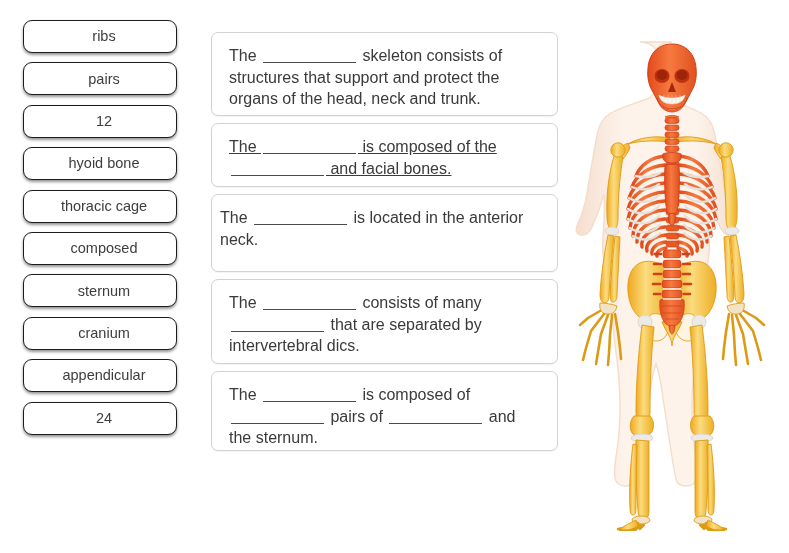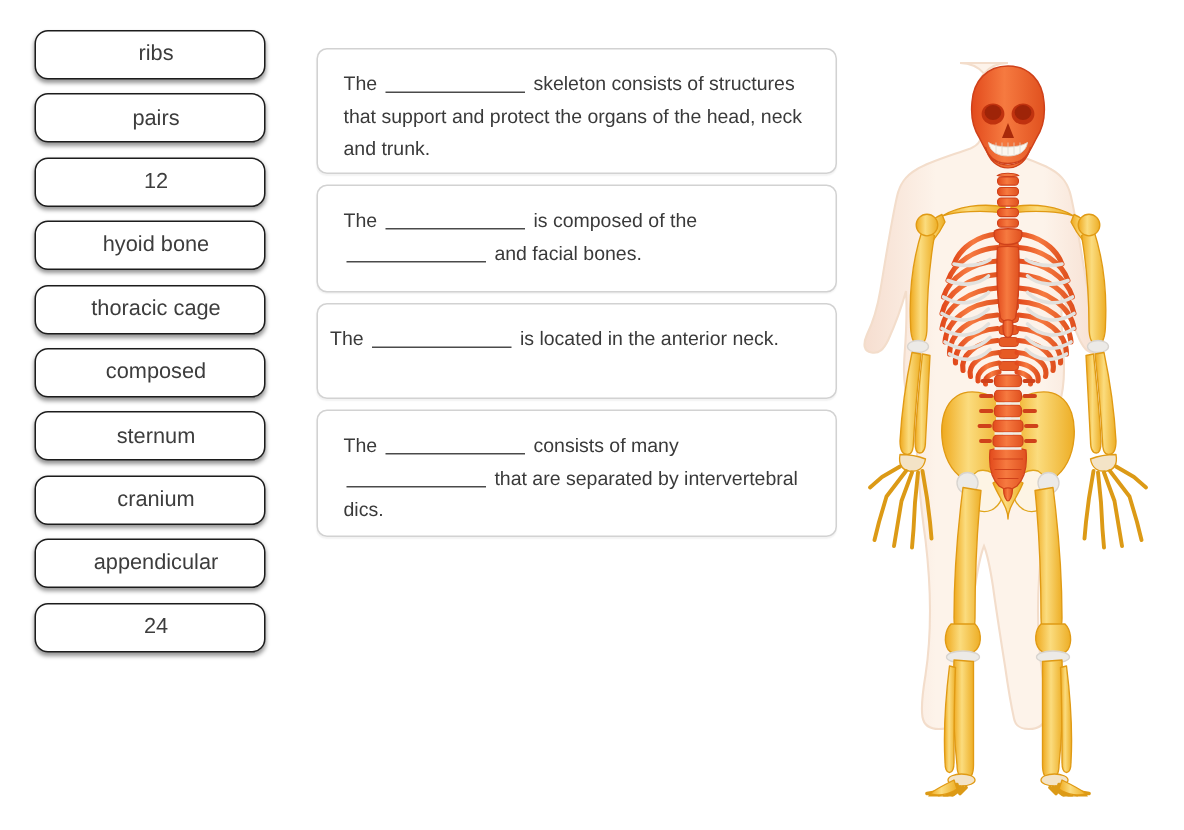--- a/index.html
+++ b/index.html
@@ -53,39 +53,39 @@
     top: 32px;
     width: 347px;
   }
   .card {
     box-sizing: border-box;
     width: 347px;
     border: 1.3px solid #d2d2d2;
     border-radius: 7px;
     background: #ffffff;
     color: #3a3a3a;
-    font-size: 13px;
+    font-size: 16px;
     line-height: 21.5px;
     padding: 12px 16px 12px 17px;
     margin-bottom: 7px;
     box-shadow: 0 1px 1px rgba(0,0,0,0.05);
   }
   .card .txt { display: block; }
   
   .blank {
     display: inline-block;
     width: 93px;
     border-bottom: 1.6px solid #4a4a4a;
     vertical-align: -2px;
     margin: 0 2px;
     height: 13px;
   }
   .c1 { height: 84px; }
-  .c2 { height: 72px; }
-  .c3 { height: 64px; padding-left: 8px; }
+  .c2 { height: 64px; text-decoration: underline; }
+  .c3 { height: 78px; padding-left: 8px; }
   .c4 { height: 85px; }
   .c5 { height: 80px; }
 
   
   #figure {
     position: absolute;
     left: 566px;
     top: 26px;
     width: 212px;
     height: 505px;
@@ -139,20 +139,23 @@
   </div>
 
   <div class="card c3">
     <span class="txt"><span>The </span><span class="blank"></span><span> is located in the anterior neck.</span></span>
   </div>
 
   <div class="card c4">
     <span class="txt"><span>The </span><span class="blank"></span><span> consists of many </span><span class="blank"></span><span> that are separated by intervertebral dics.</span></span>
   </div>
 
+  <div class="card c5">
+    <span class="txt"><span>The </span><span class="blank"></span><span> is composed of </span><span class="blank"></span><span> pairs of </span><span class="blank"></span><span> and the sternum.</span></span>
+  </div>
 
 </div>
 
 <div id="figure">
 <svg viewBox="0 0 212 505" xmlns="http://www.w3.org/2000/svg">
   <defs>
     <linearGradient id="gAx" x1="0" y1="0" x2="1" y2="0">
       <stop offset="0" stop-color="#e24a1c"></stop>
           <stop offset="0.45" stop-color="#f67a40"></stop>
           <stop offset="1" stop-color="#e0511f"></stop>

